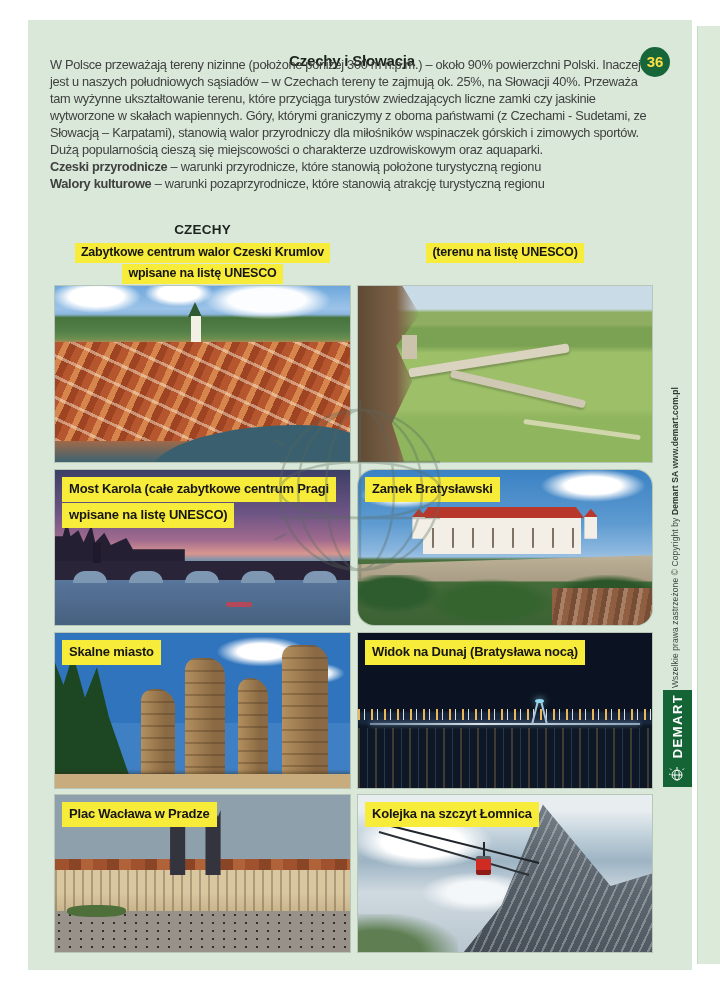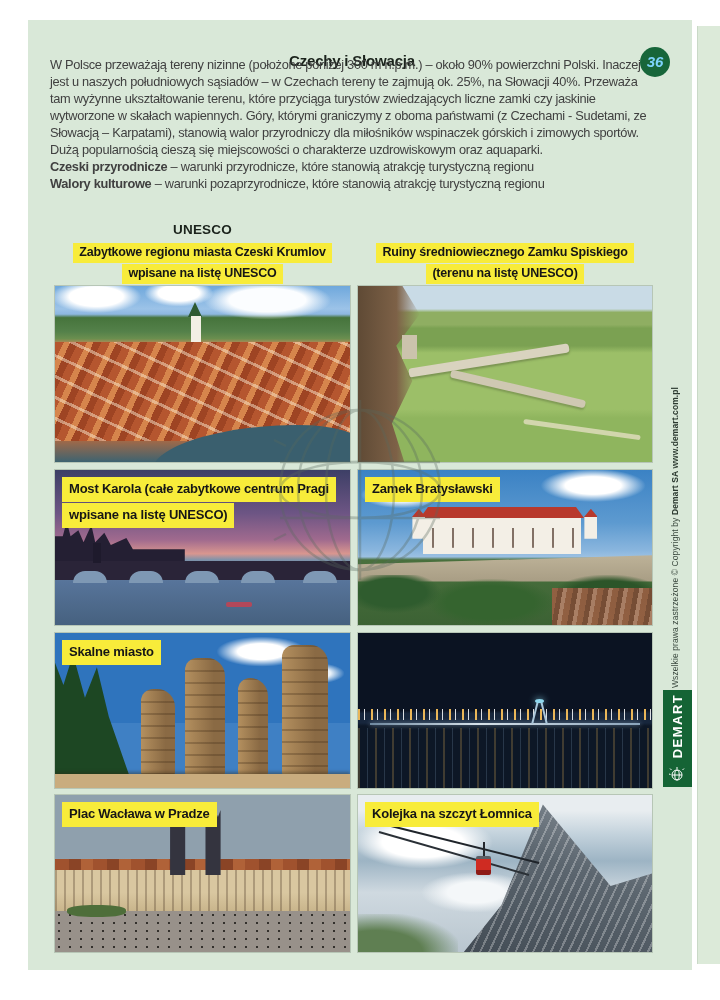--- a/index.html
+++ b/index.html
@@ -3,21 +3,21 @@
 <meta charset="utf-8">
 <style>
   html,body{margin:0;padding:0;}
   body{width:720px;height:1000px;background:#ffffff;font-family:"Liberation Sans","DejaVu Sans",sans-serif;}
   #screen{position:relative;width:720px;height:1000px;background:#fff;overflow:hidden;}
 
   .page{position:absolute;left:28px;top:20px;width:664px;height:950px;background:#d9e8d8;}
   .edge{position:absolute;left:697px;top:26px;width:23px;height:938px;background:#dcead9;border-left:1px solid #c9d9c7;}
 
   .title{position:absolute;left:22px;top:32px;width:604px;text-align:center;font-size:15px;font-weight:bold;color:#1b231c;letter-spacing:-0.2px;}
-  .pagenum{position:absolute;left:612px;top:27px;width:30px;height:30px;border-radius:50%;background:#17663a;color:#7dd3fc;font-size:15px;font-weight:bold;text-align:center;line-height:30px;font-style:italic;}
+  .pagenum{position:absolute;left:612px;top:27px;width:30px;height:30px;border-radius:50%;background:#17663a;color:#fde047;font-size:15px;font-weight:bold;text-align:center;line-height:30px;}
 
   .textblock{position:absolute;left:22px;top:36px;width:606px;color:#404040;}
   .textblock p{margin:0;font-size:12.8px;line-height:17px;letter-spacing:-0.3px;}
   .def b{font-weight:bold;}
 
   .colhead{position:absolute;top:202px;font-size:13.5px;font-weight:bold;color:#1b231c;text-align:center;letter-spacing:0.2px;}
   .ch-l{left:27px;width:295px;}
   .ch-r{left:330px;width:294px;}
 
   .cap-above{position:absolute;top:222px;text-align:center;}
@@ -64,21 +64,21 @@
   .m-bridge{position:absolute;left:0;top:59%;width:100%;height:12%;background:#2a2438;}
   .m-towerb{position:absolute;left:13%;top:47%;width:8px;height:20px;background:#1e1a2c;}
   .m-arch{position:absolute;top:65%;width:34px;height:12px;background:#7e98b4;border-radius:17px 17px 0 0;}
   .m-a1{left:6%;} .m-a2{left:25%;} .m-a3{left:44%;} .m-a4{left:63%;} .m-a5{left:84%;}
   .m-boat{position:absolute;left:58%;top:85%;width:26px;height:5px;background:#b2485a;border-radius:2px;}
 
   
   .ph-zamek{background:
     radial-gradient(ellipse 70px 22px at 80% 10%, #ffffff 40%, rgba(255,255,255,0) 75%),
     radial-gradient(ellipse 55px 18px at 15% 16%, #eef5fb 40%, rgba(255,255,255,0) 75%),
-    linear-gradient(180deg,#3b82c4 0%,#5d9ad0 34%,#8ab6de 52%,#9bc0e2 56%,#49703d 58%,#3c6234 100%);}
+    linear-gradient(180deg,#3b82c4 0%,#5d9ad0 34%,#8ab6de 52%,#9bc0e2 56%,#49703d 58%,#3c6234 100%); border-radius: 16px;}
   .b-roof{position:absolute;left:21%;top:24%;width:56%;height:0;border-bottom:11px solid #b8392c;border-left:8px solid transparent;border-right:8px solid transparent;box-sizing:border-box;}
   .b-castle{position:absolute;left:22%;top:31%;width:54%;height:23%;background:
     repeating-linear-gradient(90deg, rgba(92,70,58,0) 0 9px, rgba(92,70,58,.75) 9px 11px, rgba(92,70,58,0) 11px 20px) 0 60%/100% 55% no-repeat,#f3efe6;}
   .b-tower{position:absolute;width:13px;height:30px;background:linear-gradient(180deg,#b8392c 0 28%,#f3efe6 28%);clip-path:polygon(50% 0,100% 26%,100% 100%,0 100%,0 26%);}
   .b-t1{left:18.5%;top:25%;} .b-t2{left:77%;top:25%;}
   .b-wall{position:absolute;left:0;top:55%;width:100%;height:17%;background:linear-gradient(180deg,#bdb298,#a89d84);clip-path:polygon(0 34%,100% 0,100% 100%,0 100%);}
   .b-trees{position:absolute;left:0;top:68%;width:100%;height:32%;background:
     radial-gradient(ellipse 60px 26px at 12% 35%, #2f5c2e 55%, rgba(47,92,46,0) 80%),
     radial-gradient(ellipse 80px 30px at 45% 55%, #35642f 55%, rgba(53,100,47,0) 80%),
     radial-gradient(ellipse 70px 26px at 85% 40%, #2c5529 55%, rgba(44,85,41,0) 80%);}
@@ -147,32 +147,31 @@
 <body>
 
 <div id="screen">
   <div class="page">
 
     <div class="title">Czechy i Słowacja</div>
     <div class="pagenum">36</div>
 
     <div class="textblock">
       <p>W Polsce przeważają tereny nizinne (położone poniżej 300 m n.p.m.) – około 90% powierzchni Polski. Inaczej jest u naszych południowych sąsiadów – w Czechach tereny te zajmują ok. 25%, na Słowacji 40%. Przeważa tam wyżynne ukształtowanie terenu, które przyciąga turystów zwiedzających liczne zamki czy jaskinie wytworzone w skałach wapiennych. Góry, którymi graniczymy z oboma państwami (z Czechami - Sudetami, ze Słowacją – Karpatami), stanowią walor przyrodniczy dla miłośników wspinaczek górskich i zimowych sportów. Dużą popularnością cieszą się miejscowości o charakterze uzdrowiskowym oraz aquaparki.</p>
-      <p class="def"><b>Czeski przyrodnicze</b><span> – warunki przyrodnicze, które stanowią atrakcję turystyczną regionu</span></p>
+      <p class="def"><b>Czeski przyrodnicze</b><span> – warunki przyrodnicze, które stanowią położone turystyczną regionu</span></p>
       <p class="def"><b>Walory kulturowe</b><span> – warunki pozaprzyrodnicze, które stanowią atrakcję turystyczną regionu</span></p>
     </div>
 
-    <div class="colhead ch-l">UNESCO</div>
+    <div class="colhead ch-l">CZECHY</div>
 
     <div class="cap-above ca-l">
-      <div class="capline"><span class="hl">Zabytkowe regionu miasta Czeski Krumlov</span></div>
+      <div class="capline"><span class="hl">Zabytkowe centrum walor Czeski Krumlov</span></div>
       <div class="capline"><span class="hl">wpisane na listę UNESCO</span></div>
     </div>
     <div class="cap-above ca-r">
-      <div class="capline"><span class="hl">Ruiny średniowiecznego Zamku Spiskiego</span></div>
       <div class="capline"><span class="hl">(terenu na listę UNESCO)</span></div>
     </div>
 
     <div class="ph col-l r1 ph-krumlov">
       <div class="k-town"></div>
       <div class="k-spire"></div>
       <div class="k-tower"></div>
       <div class="k-river"></div>
     </div>
     <div class="ph col-r r1 ph-spis">
@@ -222,20 +221,23 @@
         <span class="hl">Skalne miasto</span>
       </div>
     </div>
     <div class="ph col-r r3 ph-dunaj">
       <div class="d-lights"></div>
       <div class="d-deck"></div>
       <div class="d-pylon1"></div>
       <div class="d-pylon2"></div>
       <div class="d-ufo"></div>
       <div class="d-refl"></div>
+      <div class="ovl">
+        <span class="hl">Widok na Dunaj (Bratysława nocą)</span>
+      </div>
     </div>
 
     <div class="ph col-l r4 ph-plac">
       <div class="w-roofband"></div>
       <div class="w-buildings"></div>
       <div class="w-tower w-tw1"></div>
       <div class="w-tower w-tw2"></div>
       <div class="w-square"></div>
       <div class="w-green"></div>
       <div class="ovl">

